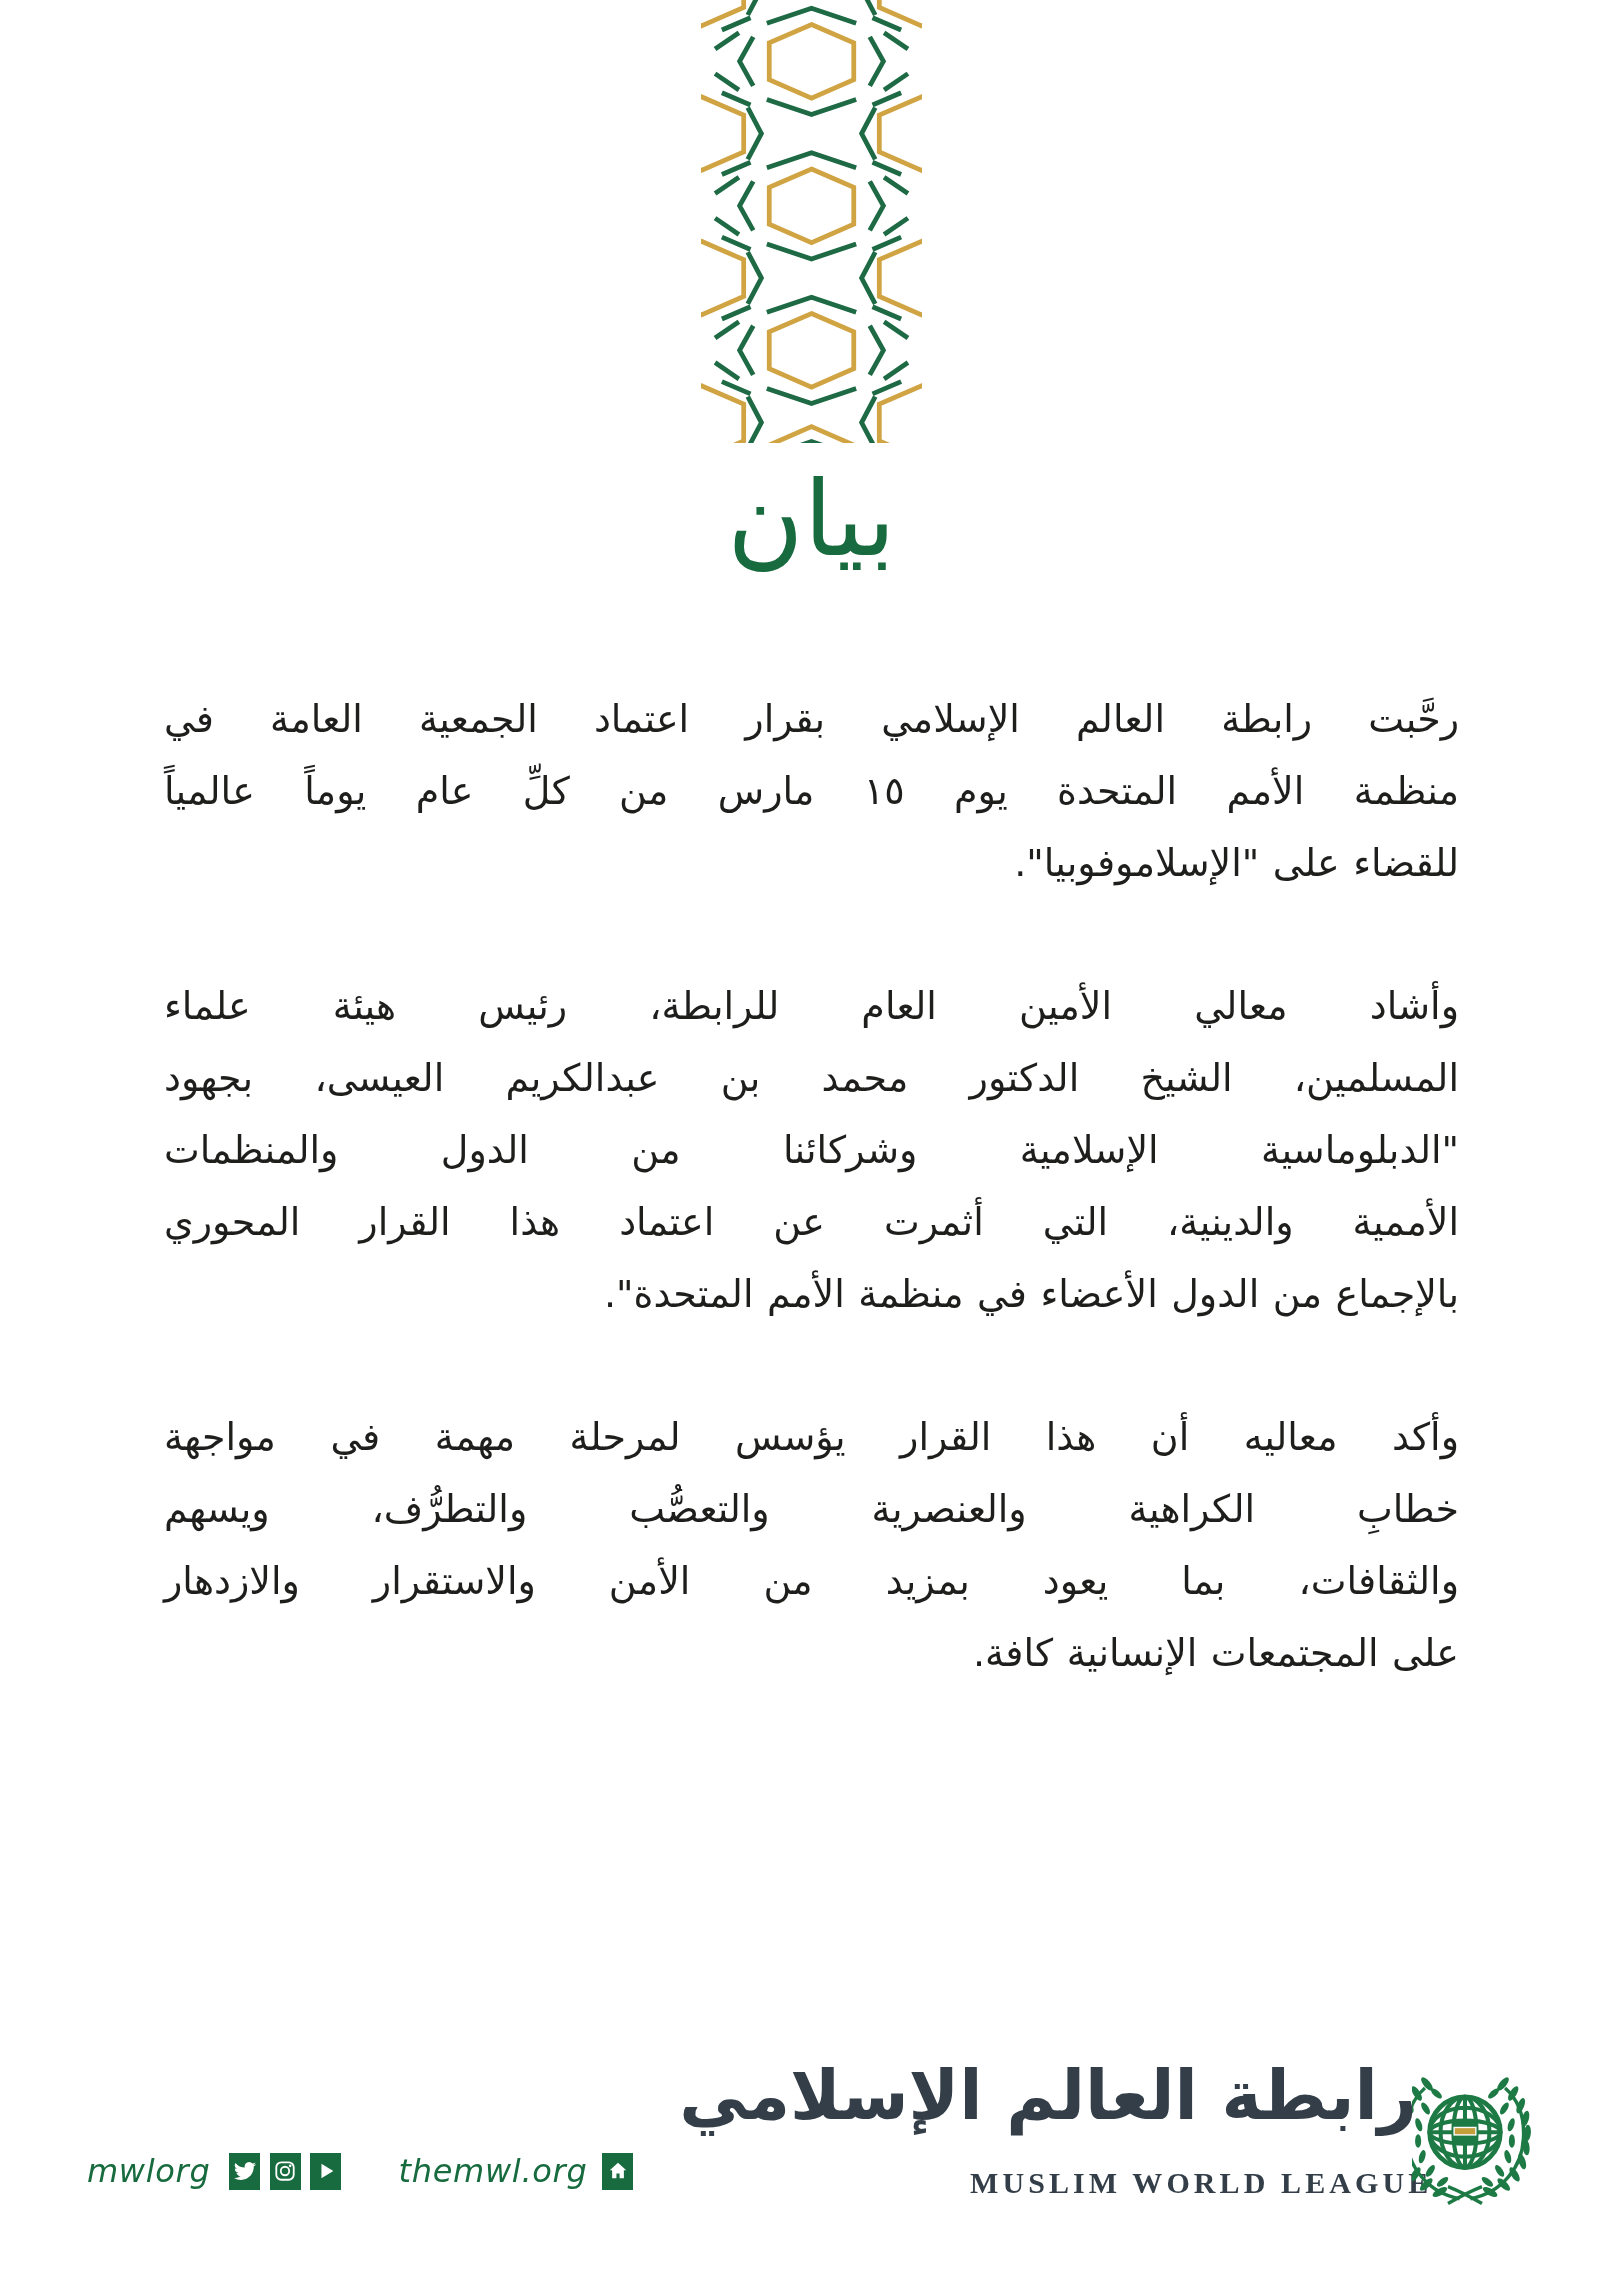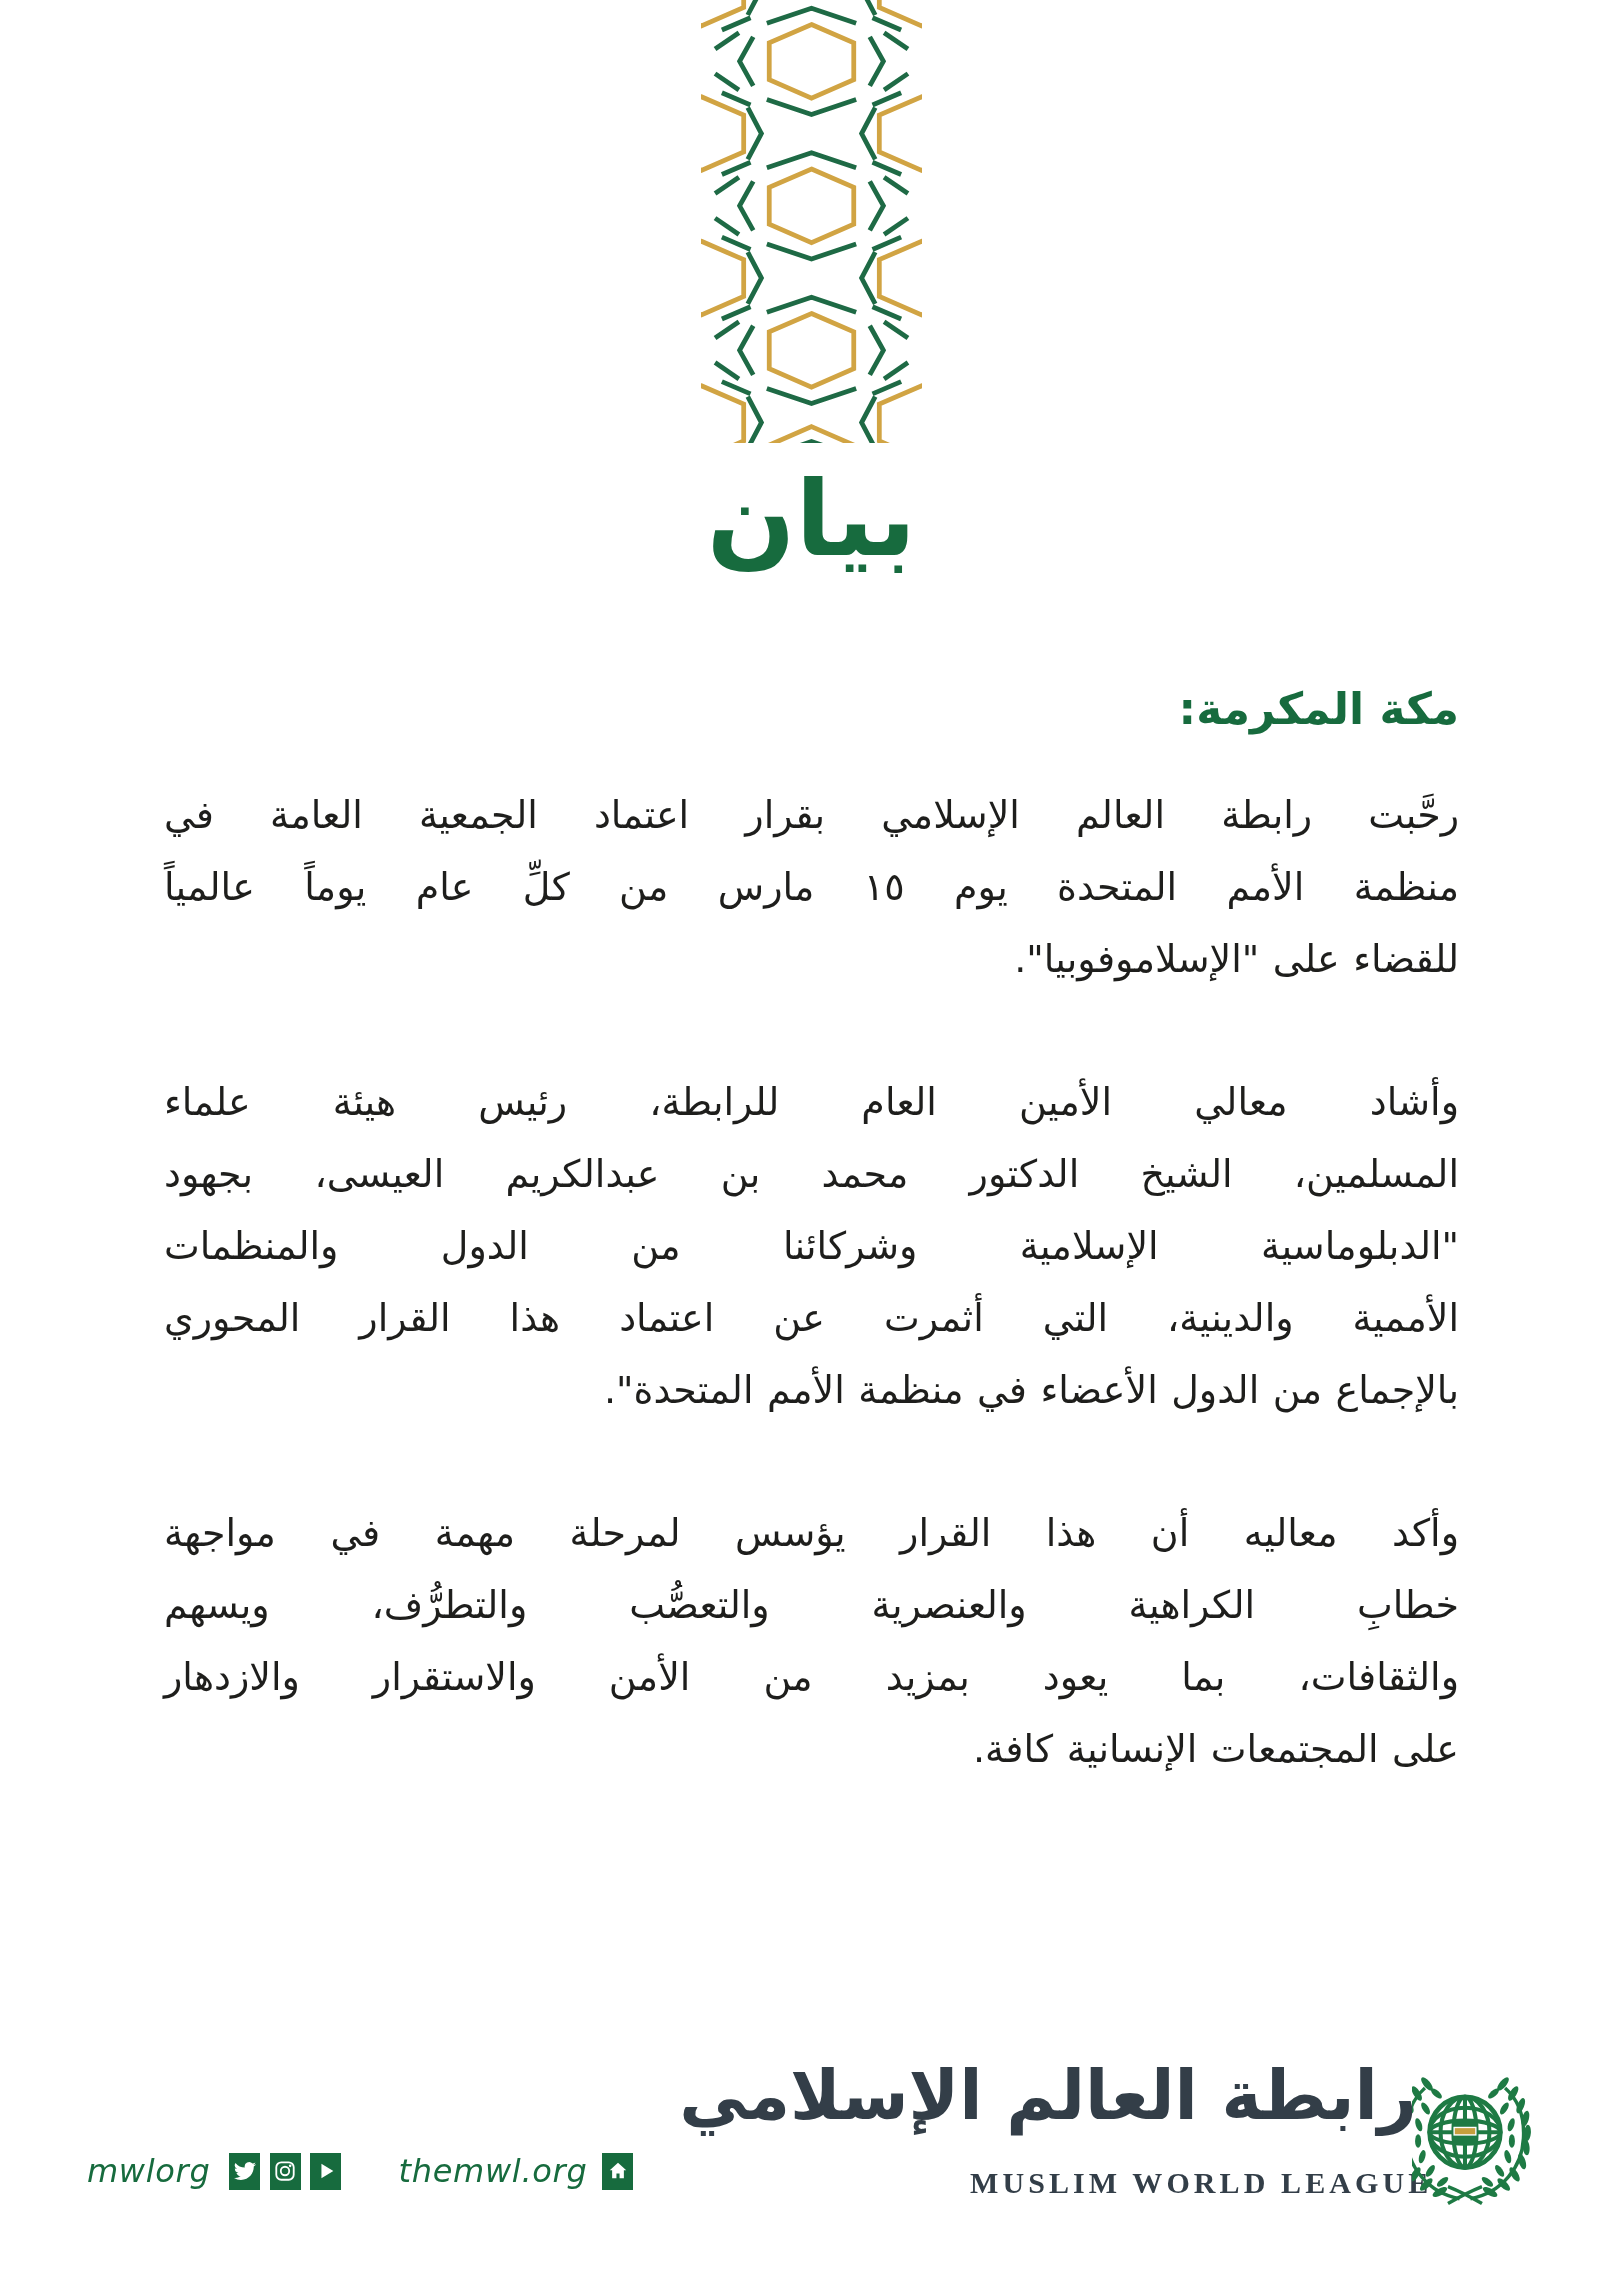--- a/index.html
+++ b/index.html
@@ -17,21 +17,21 @@
     background:#ffffff;
     overflow:hidden;
     font-family:"DejaVu Sans", sans-serif;
   }
   
   .pattern{position:absolute;left:701px;top:0;width:221px;height:443px;}
   
   .title{
     position:absolute;left:0;right:0;top:458px;
     text-align:center;
-    font-size:104px;font-weight:bold;color:var(--green);
+    font-size:104px;font-weight:normal;color:var(--green);
     direction:rtl;
   }
   
   .content{
     position:absolute;right:164px;top:683px;width:1295px;
     direction:rtl;
   }
   .location{
     font-size:44px;font-weight:bold;color:var(--green);
     text-align:right;margin-bottom:45px;
@@ -150,21 +150,20 @@
       <path d="M20,532 L55,556"></path>
         <path d="M268,556 L303,532"></path>
         <path d="M20,708 L55,684"></path>
         <path d="M268,684 L303,708"></path>
     </g>
   </svg>
 
   <div class="title">بيان</div>
 
   <div class="content">
-    <div class="location">مكة المكرمة:</div>
 
     <div class="para">
       <div class="line">رحَّبت رابطة العالم الإسلامي بقرار اعتماد الجمعية العامة في</div>
       <div class="line">منظمة الأمم المتحدة يوم ١٥ مارس من كلِّ عام يوماً عالمياً</div>
       <div class="line last">للقضاء على "الإسلاموفوبيا".</div>
     </div>
 
     <div class="para">
       <div class="line">وأشاد معالي الأمين العام للرابطة، رئيس هيئة علماء</div>
       <div class="line">المسلمين، الشيخ الدكتور محمد بن عبدالكريم العيسى، بجهود</div>

